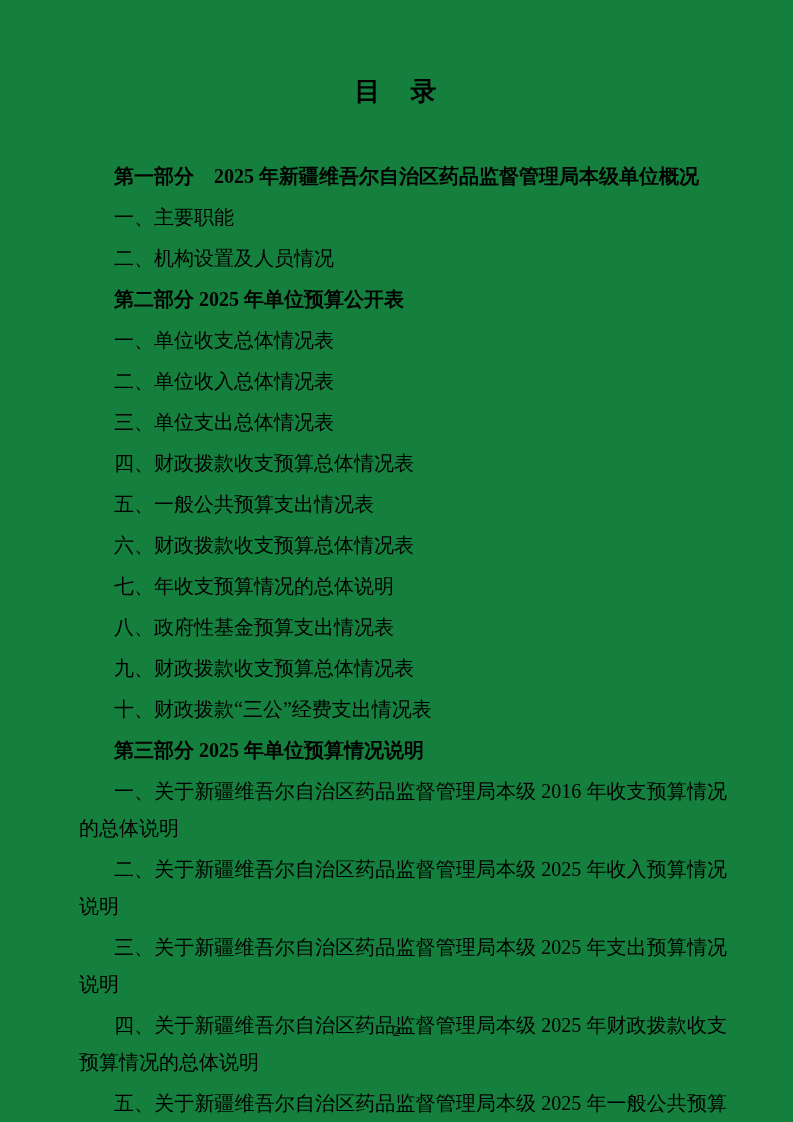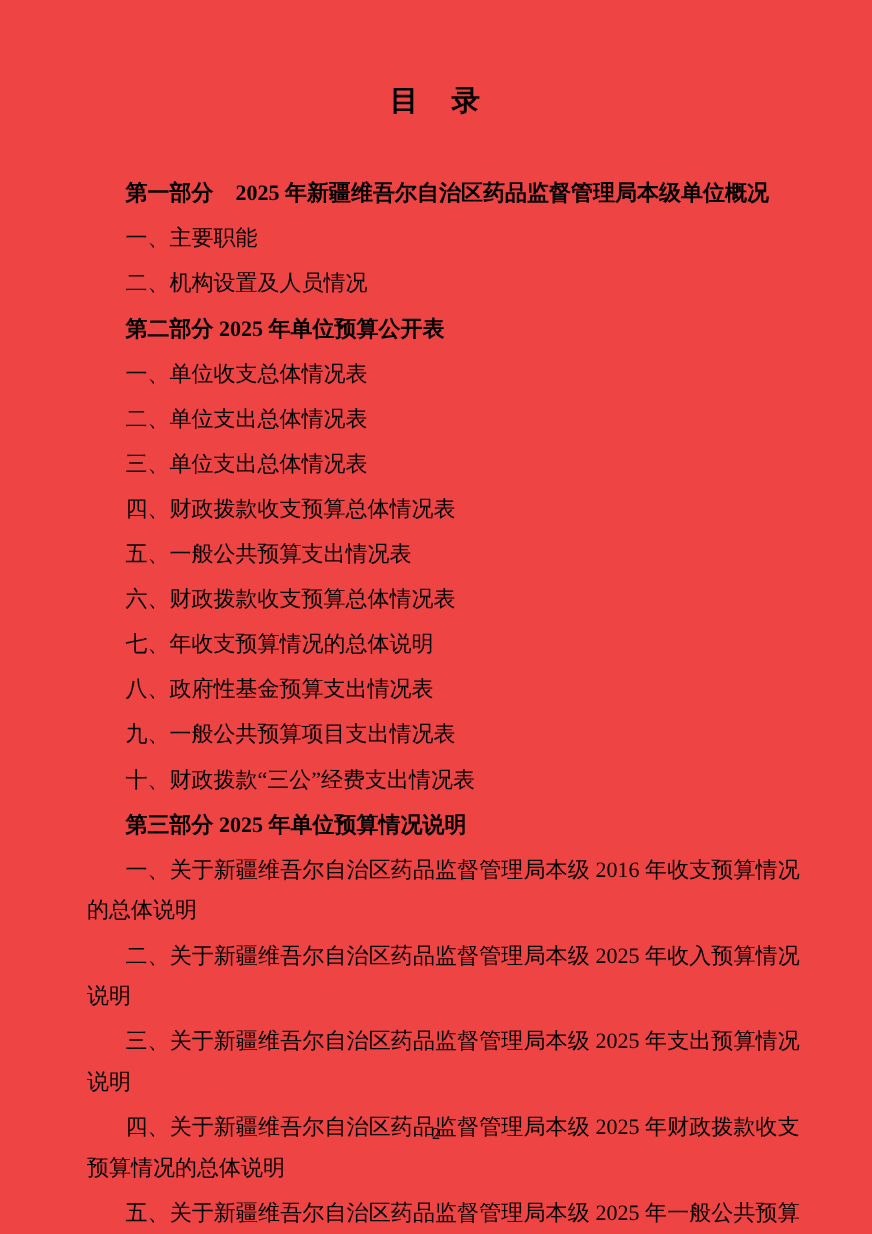--- a/index.html
+++ b/index.html
@@ -10,21 +10,21 @@
     width: 793px;
     height: 1122px;
     background: #ffffff;
     color: #000000;
     font-family: "Liberation Serif", "DejaVu Serif", serif;
   }
   .page {
     position: relative;
     width: 793px;
     height: 1122px;
-    background: #ef4444;
+    background: #15803d;
     overflow: hidden;
   }
   .doc-title {
     margin: 0;
     padding-top: 76px;
     text-align: center;
     font-size: 26px;
     line-height: 32px;
     font-weight: bold;
     letter-spacing: 2px;
@@ -59,28 +59,28 @@
 
 <div class="page">
   <h1 class="doc-title">目　录</h1>
 
   <main class="toc" id="toc-container">
       <p class="toc-heading">第一部分　2025 年新疆维吾尔自治区药品监督管理局本级单位概况</p>
       <p class="toc-item">一、主要职能</p>
       <p class="toc-item">二、机构设置及人员情况</p>
       <p class="toc-heading">第二部分 2025 年单位预算公开表</p>
       <p class="toc-item">一、单位收支总体情况表</p>
-      <p class="toc-item">二、单位支出总体情况表</p>
+      <p class="toc-item">二、单位收入总体情况表</p>
       <p class="toc-item">三、单位支出总体情况表</p>
       <p class="toc-item">四、财政拨款收支预算总体情况表</p>
       <p class="toc-item">五、一般公共预算支出情况表</p>
       <p class="toc-item">六、财政拨款收支预算总体情况表</p>
       <p class="toc-item">七、年收支预算情况的总体说明</p>
       <p class="toc-item">八、政府性基金预算支出情况表</p>
-      <p class="toc-item">九、一般公共预算项目支出情况表</p>
+      <p class="toc-item">九、财政拨款收支预算总体情况表</p>
       <p class="toc-item">十、财政拨款“三公”经费支出情况表</p>
       <p class="toc-heading">第三部分 2025 年单位预算情况说明</p>
       <p class="toc-item">一、关于新疆维吾尔自治区药品监督管理局本级 2016 年收支预算情况的总体说明</p>
       <p class="toc-item">二、关于新疆维吾尔自治区药品监督管理局本级 2025 年收入预算情况说明</p>
       <p class="toc-item">三、关于新疆维吾尔自治区药品监督管理局本级 2025 年支出预算情况说明</p>
       <p class="toc-item">四、关于新疆维吾尔自治区药品监督管理局本级 2025 年财政拨款收支预算情况的总体说明</p>
       <p class="toc-item">五、关于新疆维吾尔自治区药品监督管理局本级 2025 年一般公共预算当年</p>
     </main>
 
   <footer class="page-number">2</footer>

